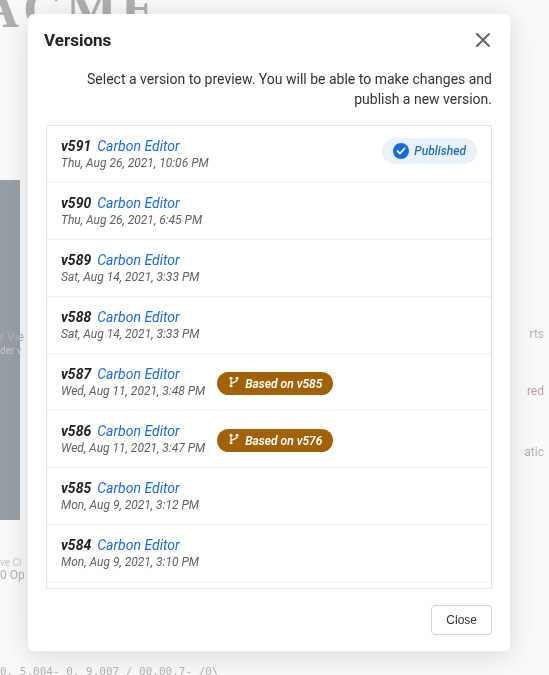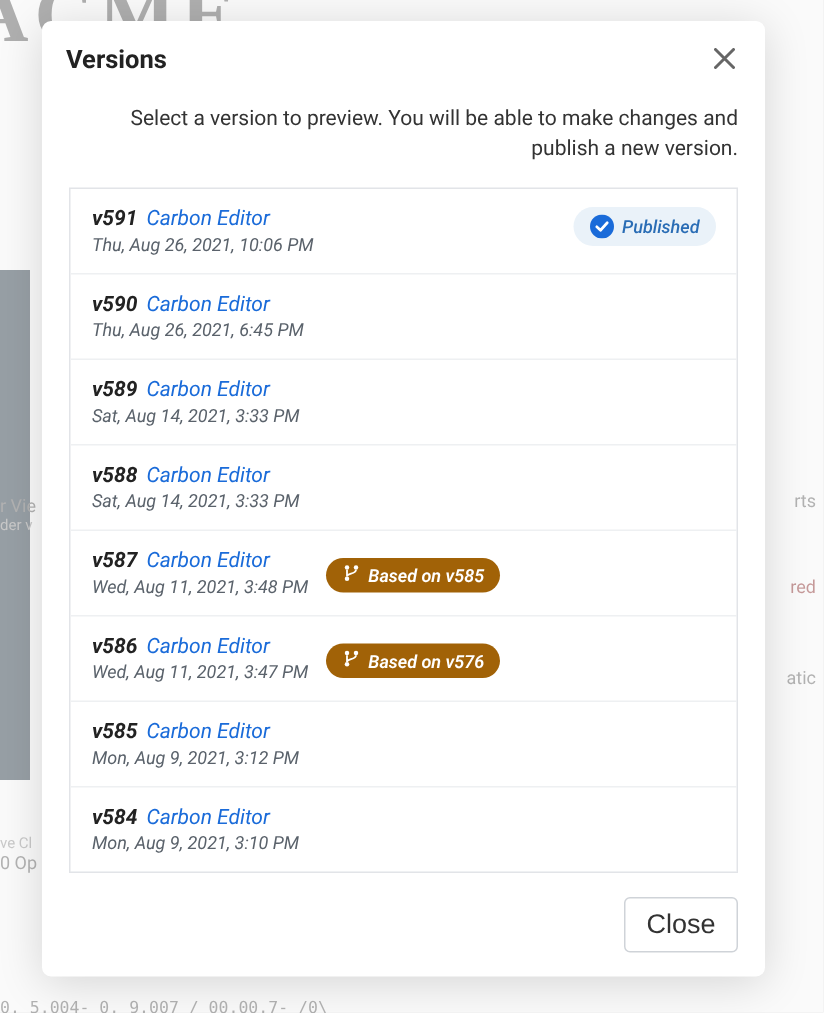--- a/index.html
+++ b/index.html
@@ -176,21 +176,21 @@
     }
     .modal-footer {
       padding: 16px 18px;
       display: flex;
       justify-content: flex-end;
     }
     .btn-close {
       border: 1px solid #cfd3d8;
       background: #fff;
       color: #333;
-      font-size: 18px;
+      font-size: 12px;
       padding: 7px 14px;
       border-radius: 4px;
       cursor: pointer;
     }
     .spacer { flex: 1; }
   </style>
 </head>
 <body>
 
 <div class="backdrop">

